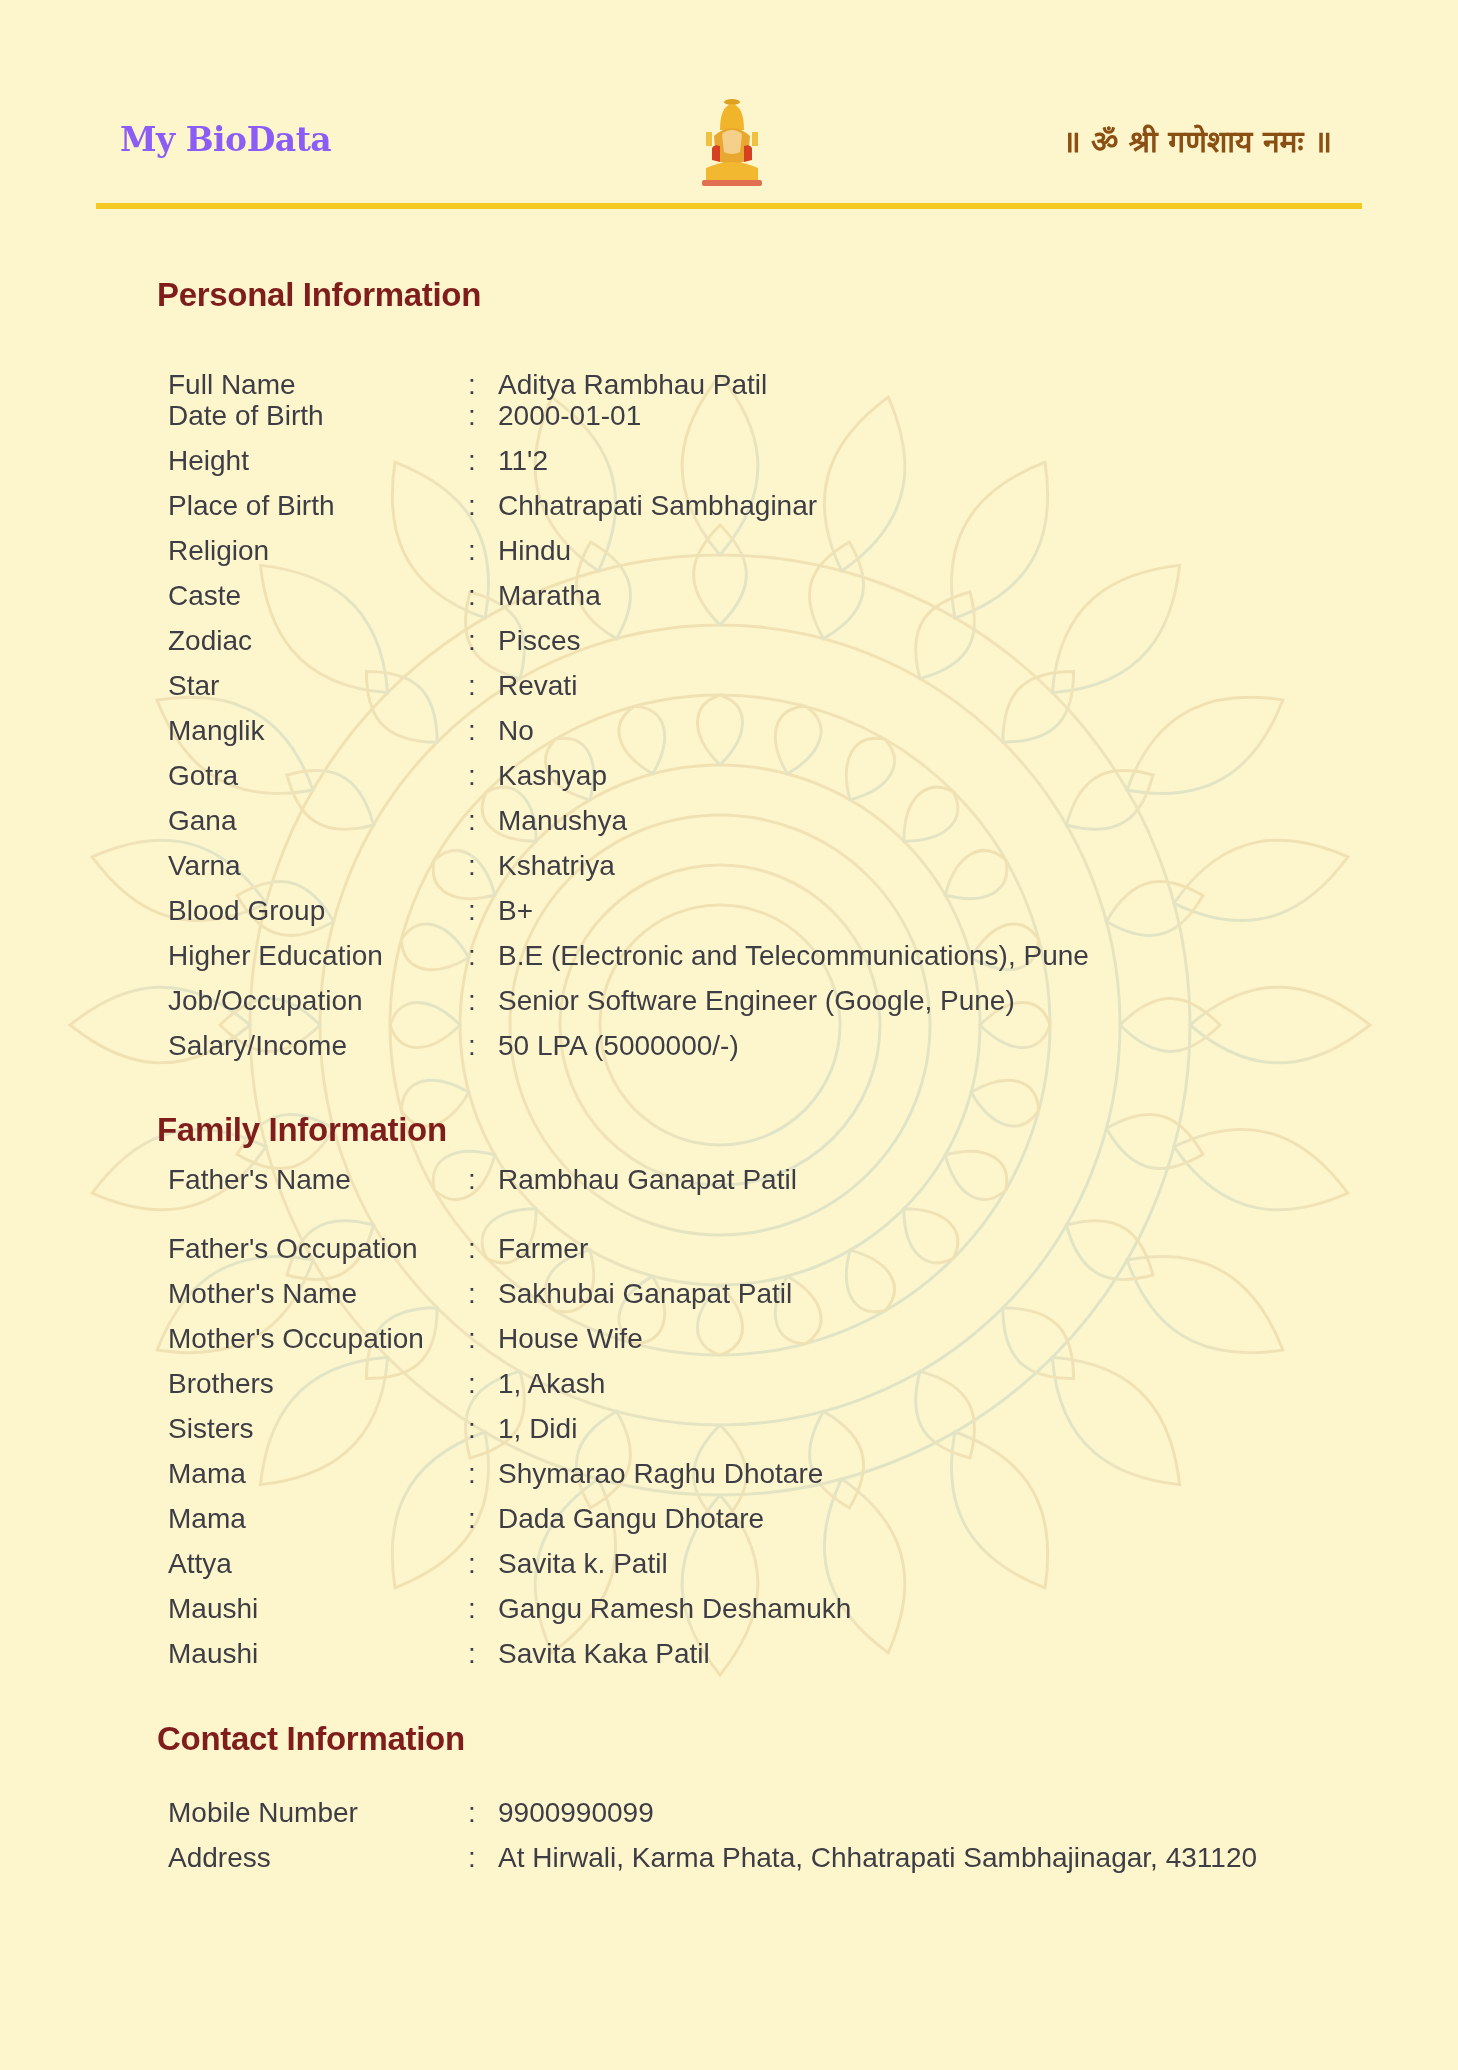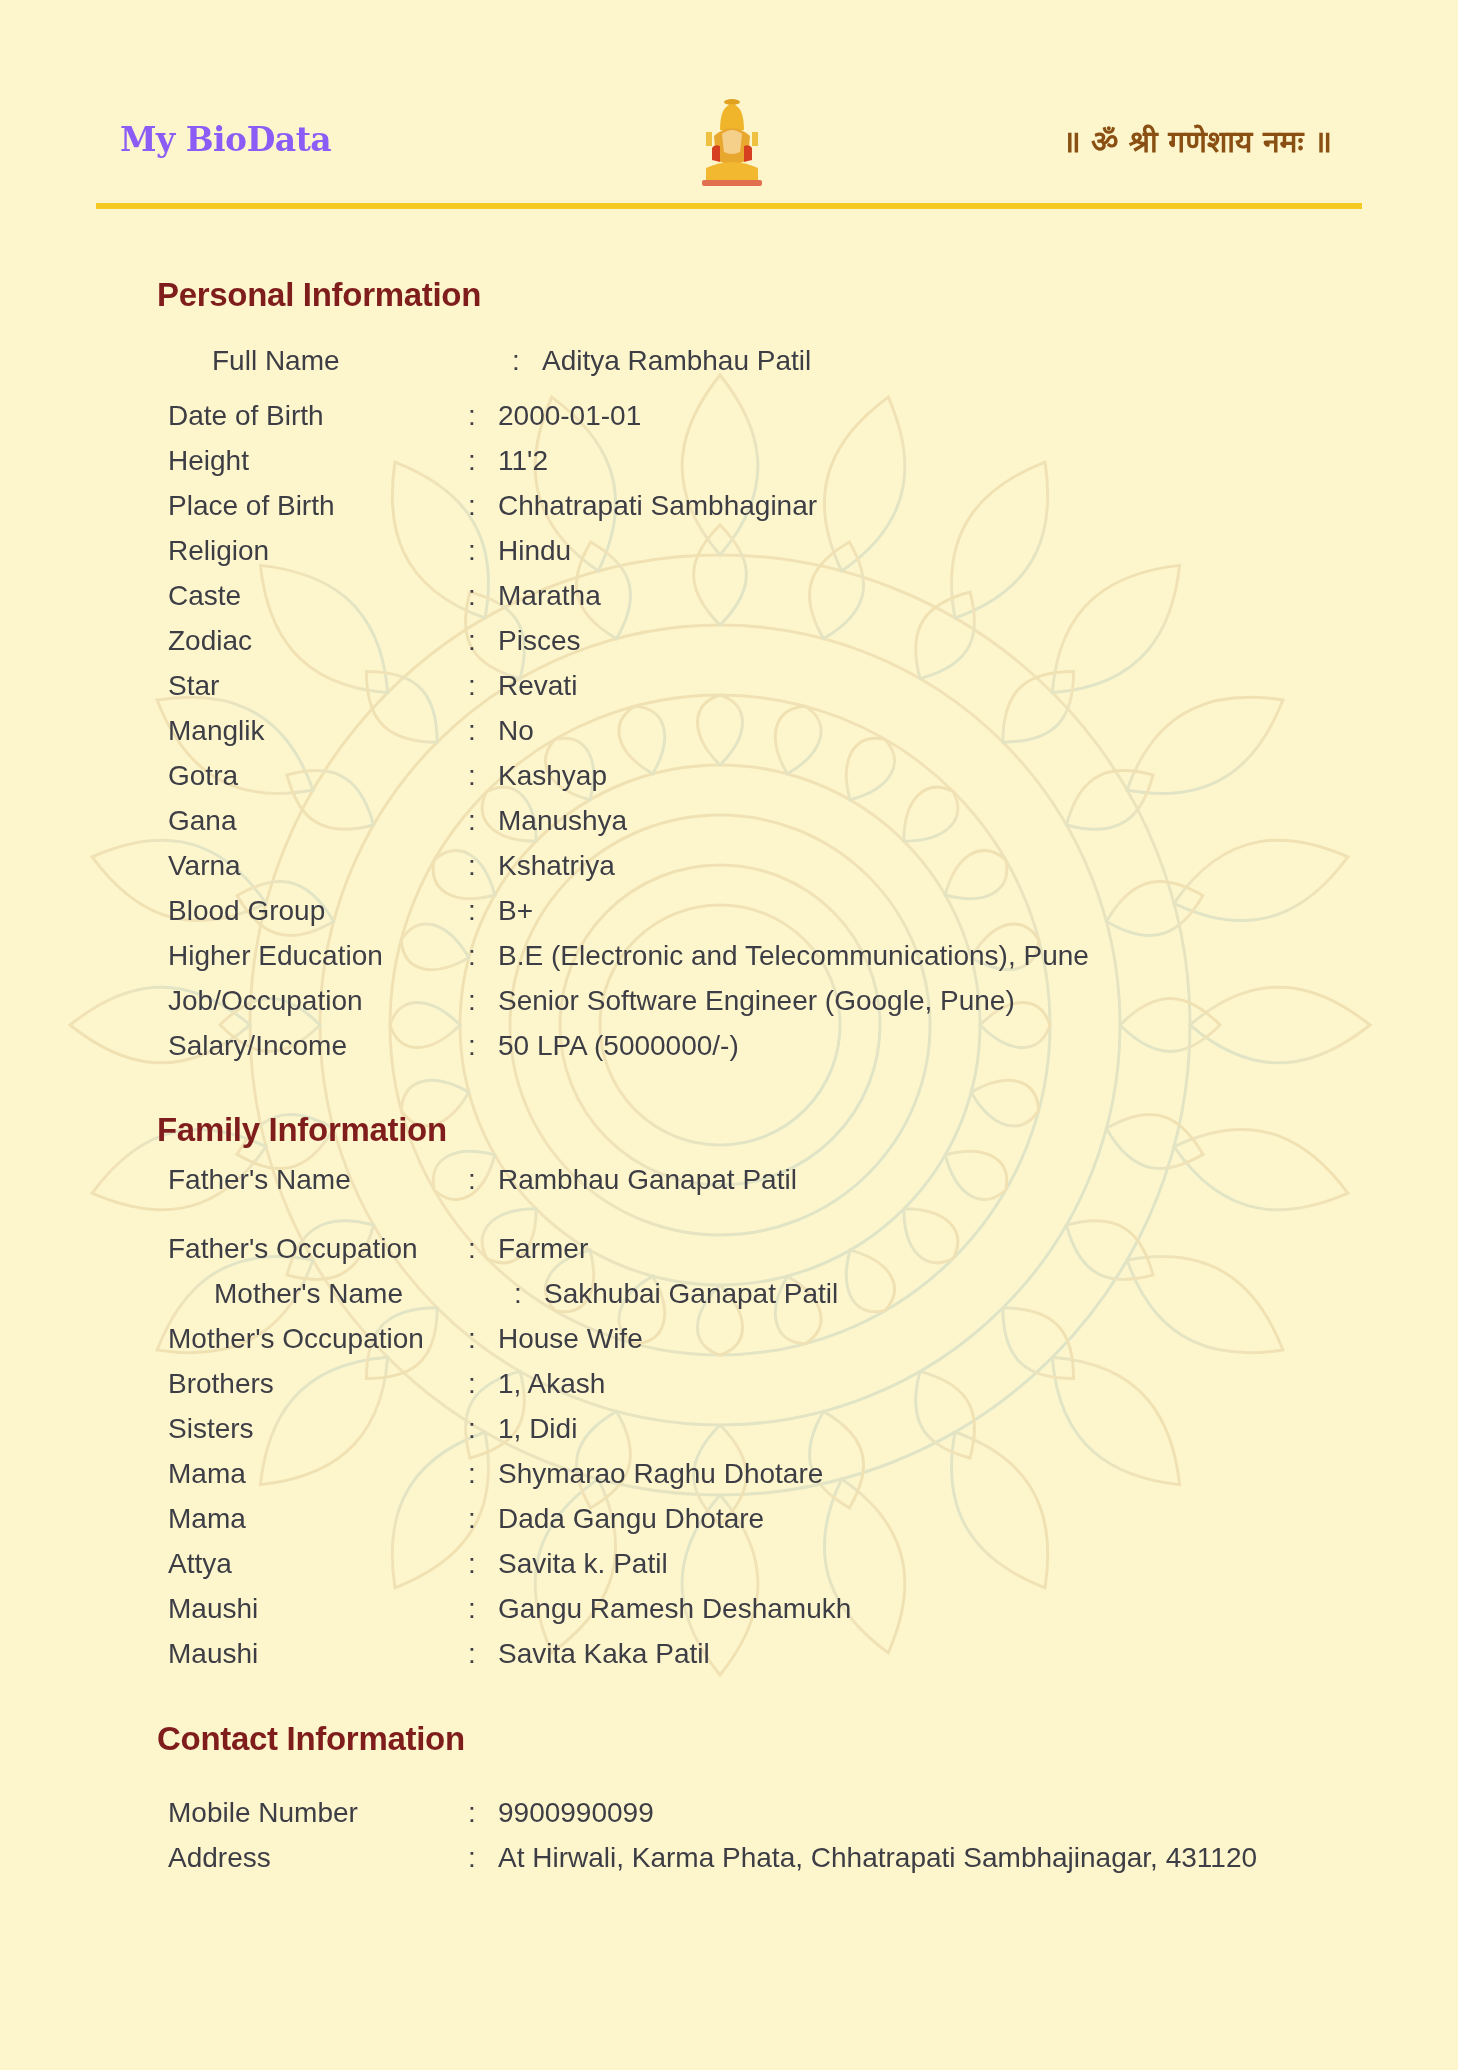--- a/index.html
+++ b/index.html
@@ -106,21 +106,21 @@
     <path d="M60 52 Q58 48 52 50 L52 66 L60 64Z" fill="#d64020"></path>
     <path d="M14 72 Q40 60 66 72 L66 84 Q40 90 14 84Z" fill="#f2b830"></path>
     <rect x="10" y="84" width="60" height="6" rx="2" fill="#e07050"></rect>
   </svg>
   <div class="mantra">॥ ॐ श्री गणेशाय नमः ॥</div>
 </div>
 <div class="rule"></div>
 
 <div class="section-title" style="top:276px;">Personal Information</div>
 
-<div class="row" style="top:341px;margin-left:44px;">
+<div class="row" style="top:365px;">
     <span class="lbl">Full Name</span>
     <span class="colon">:</span>
     <span class="val">Aditya Rambhau Patil</span>
   </div>
 <div class="row" style="top:396px;">
     <span class="lbl">Date of Birth</span>
     <span class="colon">:</span>
     <span class="val">2000-01-01</span>
   </div>
 <div class="row" style="top:441px;text-align:center;">
@@ -199,21 +199,21 @@
 <div class="row" style="top:1160px;">
     <span class="lbl">Father's Name</span>
     <span class="colon">:</span>
     <span class="val">Rambhau Ganapat Patil</span>
   </div>
 <div class="row" style="top:1229px;">
     <span class="lbl">Father's Occupation</span>
     <span class="colon">:</span>
     <span class="val">Farmer</span>
   </div>
-<div class="row" style="top:1274px;margin-left:46px;">
+<div class="row" style="top:1274px;">
     <span class="lbl">Mother's Name</span>
     <span class="colon">:</span>
     <span class="val">Sakhubai Ganapat Patil</span>
   </div>
 <div class="row" style="top:1319px;">
     <span class="lbl">Mother's Occupation</span>
     <span class="colon">:</span>
     <span class="val">House Wife</span>
   </div>
 <div class="row" style="top:1364px;">

